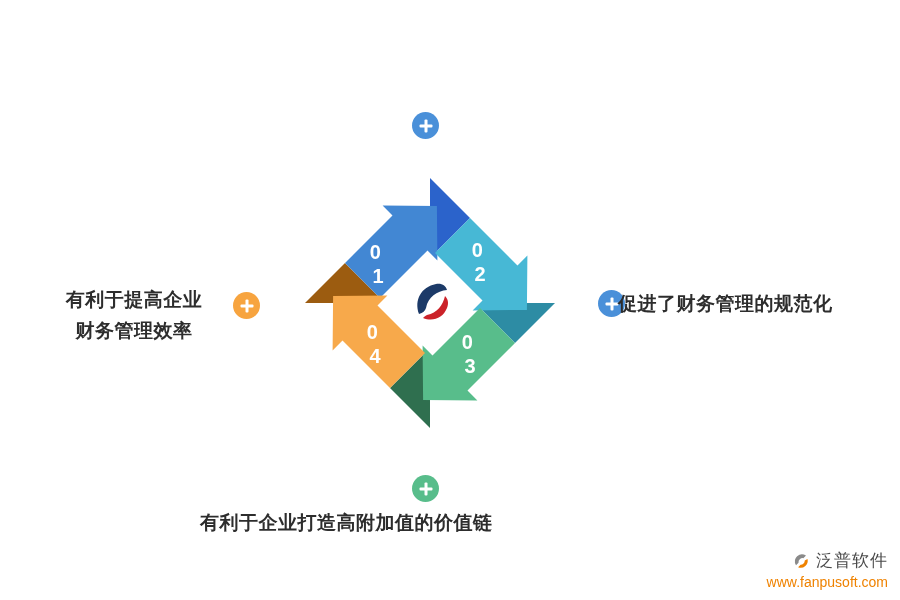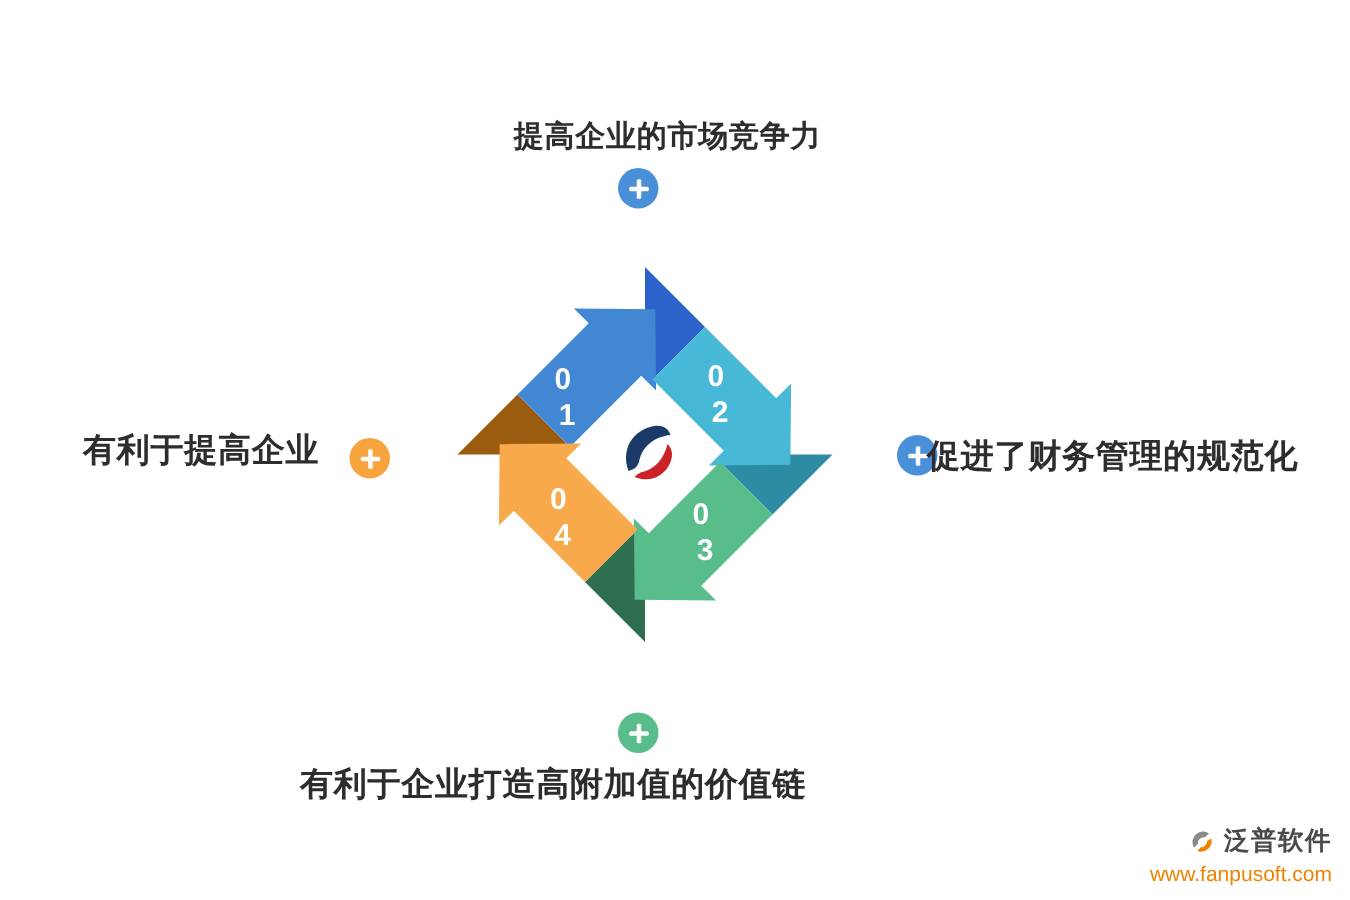--- a/index.html
+++ b/index.html
@@ -1,21 +1,21 @@
 <!DOCTYPE html>
 <html><head>
 <meta charset="utf-8">
 <style>
   html,body{margin:0;padding:0;background:#fff;}
   .stage{
     position:relative;width:900px;height:600px;background:#ffffff;
     font-family:"Liberation Sans","DejaVu Sans",sans-serif;overflow:hidden;
   }
   .label{
-    position:absolute;font-weight:bold;color:#2d2d2d;font-size:22px;
+    position:absolute;font-weight:bold;color:#2d2d2d;font-size:19px;
     letter-spacing:.5px;line-height:24px;
   }
   .top-label{top:79px;left:270px;width:350px;text-align:center;font-size:20px;}
   .right-label{top:292px;left:618px;width:270px;text-align:left;}
   .left-label{top:284px;left:40px;width:188px;text-align:center;line-height:31px;}
   .bottom-label{top:511px;left:200px;width:500px;text-align:left;}
   .plus{position:absolute;width:27px;height:27px;border-radius:50%;}
   .plus::before,.plus::after{
     content:"";position:absolute;background:#fff;left:50%;top:50%;
     transform:translate(-50%,-50%);border-radius:1px;
@@ -27,33 +27,33 @@
   .plus-green{background:#58bd8b;}
   .plus-top{left:412px;top:112px;}
   .plus-left{left:233px;top:292px;}
   .plus-right{left:598px;top:290px;}
   .plus-bottom{left:412px;top:475px;}
   .diagram{position:absolute;left:280px;top:153px;width:300px;height:300px;}
   .num{font-weight:bold;font-size:20px;fill:#ffffff;text-anchor:middle;
        font-family:"Liberation Sans","DejaVu Sans",sans-serif;}
   .watermark{position:absolute;right:12px;bottom:10px;text-align:right;}
   .wm-row{display:flex;align-items:center;justify-content:flex-end;gap:5px;}
-  .wm-brand{font-size:17px;font-weight:bold;color:#4a4a4a;letter-spacing:1px;}
+  .wm-brand{font-size:17px;font-weight:normal;color:#4a4a4a;letter-spacing:1px;}
   .wm-url{font-size:14px;color:#ef8200;margin-top:2px;}
 </style>
 </head>
 <body>
 
 <div class="stage">
 
-  <div class="label top-label">提高企业的市场竞争力</div>
   <div class="plus plus-blue plus-top"></div>
 
   <div class="label left-label">
     <div>有利于提高企业</div>
+    <div>财务管理效率</div>
   </div>
   <div class="plus plus-orange plus-left"></div>
 
   <div class="plus plus-blue plus-right"></div>
   <div class="label right-label">促进了财务管理的规范化</div>
 
   <div class="plus plus-green plus-bottom"></div>
   <div class="label bottom-label">有利于企业打造高附加值的价值链</div>
 
   <svg class="diagram" viewBox="0 0 300 300" xmlns="http://www.w3.org/2000/svg">

